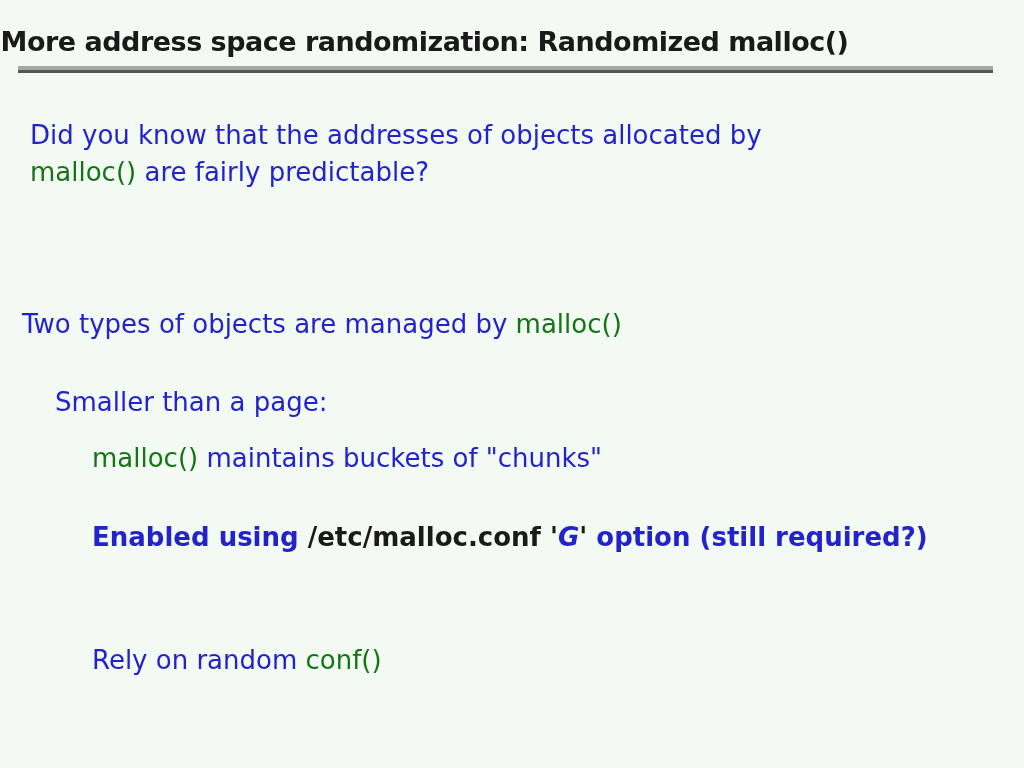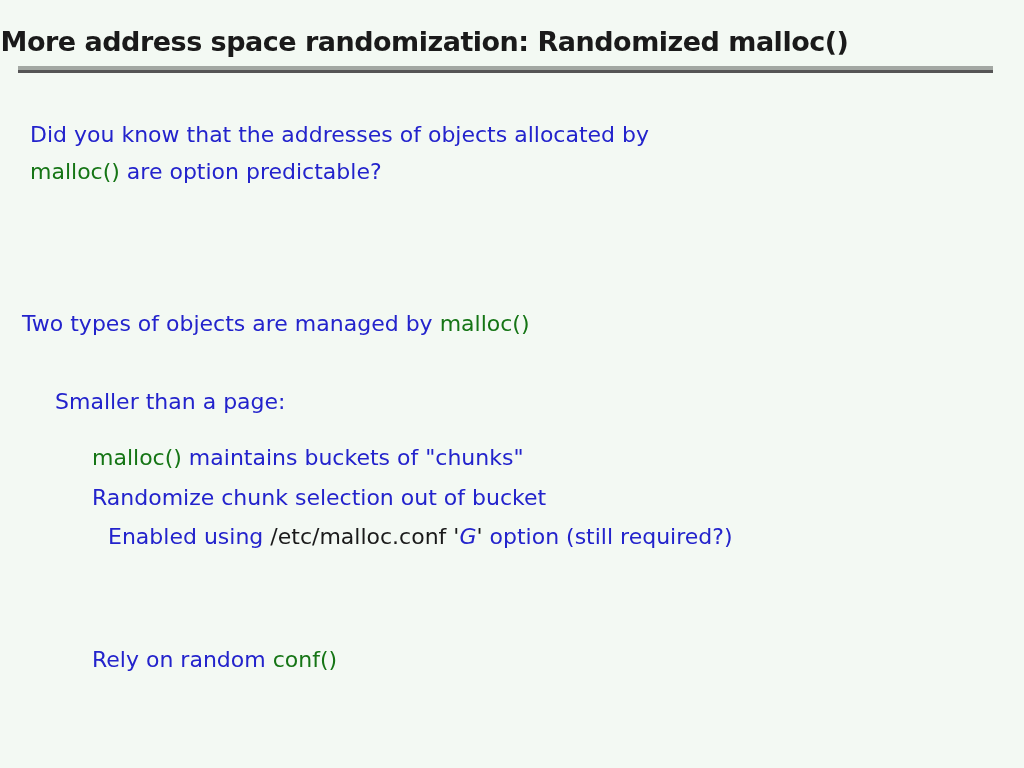--- a/index.html
+++ b/index.html
@@ -25,62 +25,61 @@
   }
   .rule {
     position: absolute;
     left: 18px; top: 66px;
     width: 975px; height: 4px;
     background: var(--rule_top, #a3a8a3);
     border-bottom: 3px solid var(--rule_bottom, #555555);
   }
   .line {
     position: absolute;
-    font-size: 22px;
+    font-size: 26px;
     line-height: 32px;
     white-space: pre;
   }
   .seg { display: inline; }
   .blue   { color: var(--blue, #2323cc); }
   .green  { color: var(--green, #157515); text-align: center; }
   .black  { color: var(--black, #1a1a1a); }
   .italic { font-style: italic; }
 
   
   .pos-intro1   { left: 30px;  top: 119px; }
   .pos-intro2   { left: 30px;  top: 156px; }
   .pos-exploits { left: 32px;  top: 232px; }
   .pos-twotypes { left: 22px;  top: 308px; }
   .pos-smaller  { left: 55px;  top: 386px; }
   .pos-buckets  { left: 92px;  top: 442px; }
   .pos-random   { left: 92px;  top: 482px; }
-  .pos-enabled  { left: 108px;  top: 521px; }
+  .pos-enabled  { left: 92px;  top: 521px; font-weight: bold; }
   .pos-equal    { left: 53px;  top: 583px; }
   .pos-mmap     { left: 92px;  top: 644px; }
 </style>
 </head>
 <body>
 
 <div class="slide">
 
   <div class="title">More address space randomization: Randomized malloc()</div>
 
   <div class="rule"></div>
 
   <div class="line pos-intro1"><span class="seg blue">Did you know that the addresses of objects allocated by</span></div>
 
-  <div class="line pos-intro2"><span class="seg green">malloc()</span><span class="seg blue"> are option predictable?</span></div>
+  <div class="line pos-intro2"><span class="seg green">malloc()</span><span class="seg blue"> are fairly predictable?</span></div>
 
 
   <div class="line pos-smaller"><span class="seg blue">Smaller than a page:</span></div>
 
   <div class="line pos-twotypes"><span class="seg blue">Two types of objects are managed by </span><span class="seg green">malloc()</span></div>
 
   <div class="line pos-buckets"><span class="seg green">malloc()</span><span class="seg blue"> maintains buckets of "chunks"</span></div>
 
-  <div class="line pos-random"><span class="seg blue">Randomize chunk selection out of bucket</span></div>
 
   <div class="line pos-enabled"><span class="seg blue">Enabled using </span><span class="seg black">/etc/malloc.conf </span><span class="seg black">'</span><span class="seg blue italic">G</span><span class="seg black">' </span><span class="seg blue">option (still required?)</span></div>
 
 
   <div class="line pos-mmap"><span class="seg blue">Rely on random </span><span class="seg green">conf()</span></div>
 
 </div>
 
 </body></html>

